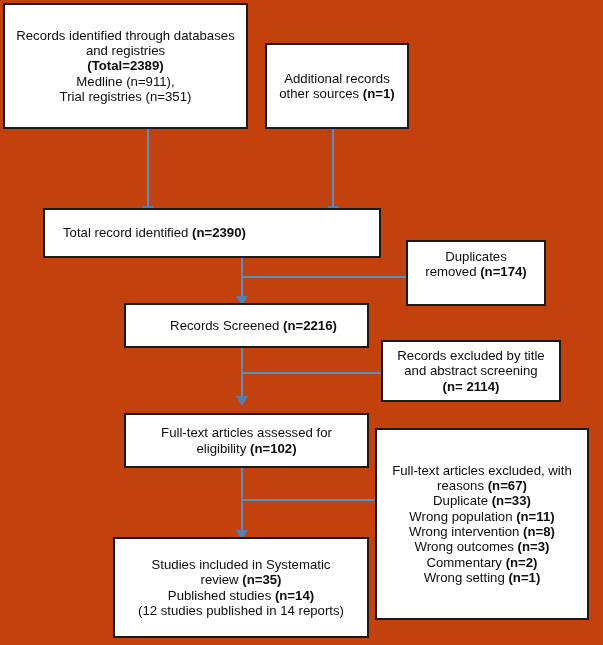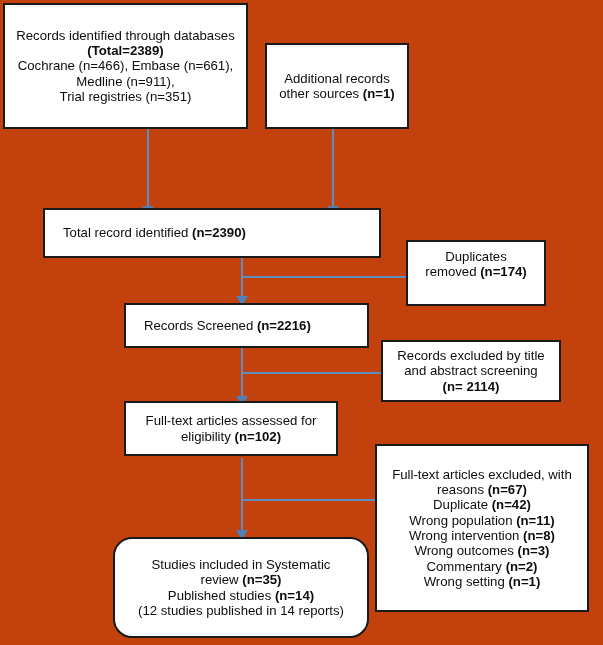--- a/index.html
+++ b/index.html
@@ -98,66 +98,66 @@
   <div class="arrow-right" style="left:389px; top:367px;"></div>
 
   <div class="conn vline" style="left:241px; top:458px; height:79px;"></div>
   <div class="arrow-down" style="left:236px; top:530px;"></div>
 
   <div class="conn hline" style="left:241px; top:499px; width:146px;"></div>
   <div class="arrow-right" style="left:382px; top:494px;"></div>
 
   <div class="node valign-center" style="left:3px; top:3px; width:245px; height:126px;">
       <span class="ln">Records identified through databases</span>
+      <span class="ln">and registries</span>
       <span class="ln"><b>(Total=2389)</b></span>
-      <span class="ln">Cochrane (n=466), Embase (n=661),</span>
       <span class="ln">Medline (n=911),</span>
       <span class="ln">Trial registries (n=351)</span>
     </div>
 
   <div class="node valign-center" style="left:265px; top:43px; width:144px; height:86px;">
       <span class="ln">Additional records</span>
       <span class="ln">other sources <b>(n=1)</b></span>
     </div>
 
   <div class="node valign-center align-left" style="left:43px; top:208px; width:338px; height:50px;align-items:flex-end;">
       <span class="ln">Total record identified  <b>(n=2390)</b></span>
     </div>
 
   <div class="node valign-top" style="left:406px; top:240px; width:140px; height:66px; padding-top:7px;">
       <span class="ln">Duplicates</span>
       <span class="ln">removed <b>(n=174)</b></span>
     </div>
 
-  <div class="node valign-center align-left" style="left:124px; top:303px; width:245px; height:45px;">
+  <div class="node valign-center align-left" style="left:124px; top:303px; width:245px; height:45px;text-align:center;">
       <span class="ln">Records Screened <b>(n=2216)</b></span>
     </div>
 
   <div class="node valign-center" style="left:381px; top:340px; width:180px; height:62px;">
       <span class="ln">Records excluded by title</span>
       <span class="ln">and abstract screening</span>
       <span class="ln"><b>(n= 2114)</b></span>
     </div>
 
-  <div class="node valign-center" style="left:124px; top:401px; width:214px; height:55px;">
+  <div class="node valign-center" style="left:124px; top:413px; width:245px; height:55px;">
       <span class="ln">Full-text articles assessed for</span>
       <span class="ln">eligibility <b>(n=102)</b></span>
     </div>
 
-  <div class="node valign-center" style="left:375px; top:428px; width:214px; height:168px;margin-top:16px;">
+  <div class="node valign-center" style="left:375px; top:428px; width:214px; height:192px;">
       <span class="ln">Full-text articles excluded, with</span>
       <span class="ln">reasons <b>(n=67)</b></span>
-      <span class="ln">Duplicate <b>(n=42)</b></span>
+      <span class="ln">Duplicate <b>(n=33)</b></span>
       <span class="ln">Wrong population <b>(n=11)</b></span>
       <span class="ln">Wrong intervention <b>(n=8)</b></span>
       <span class="ln">Wrong outcomes <b>(n=3)</b></span>
       <span class="ln">Commentary <b>(n=2)</b></span>
       <span class="ln">Wrong setting <b>(n=1)</b></span>
     </div>
 
-  <div class="node valign-center" style="left:113px; top:537px; width:256px; height:101px;border-radius:19px;">
+  <div class="node valign-center" style="left:113px; top:537px; width:256px; height:101px;">
       <span class="ln">Studies included in Systematic</span>
       <span class="ln">review <b>(n=35)</b></span>
       <span class="ln">Published studies <b>(n=14)</b></span>
       <span class="ln">(12 studies published in 14 reports)</span>
     </div>
 
 </div>
 
 </body></html>

